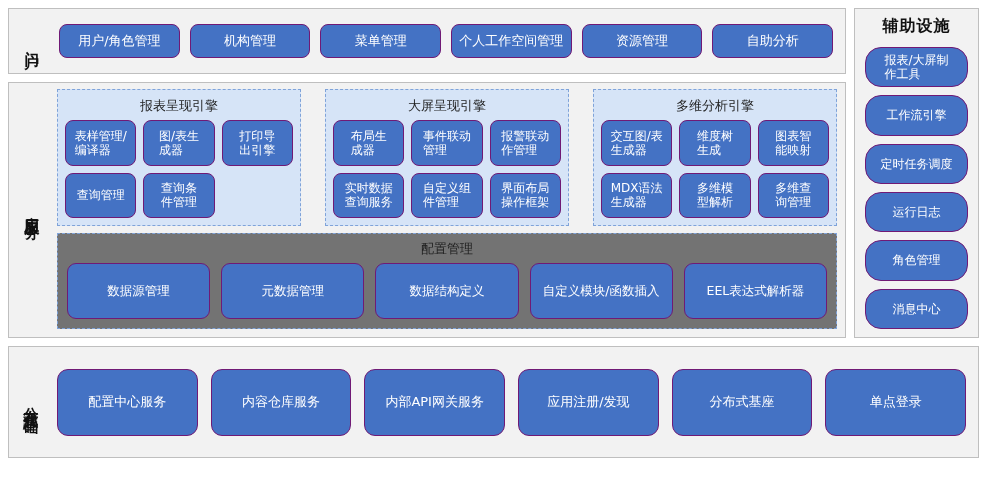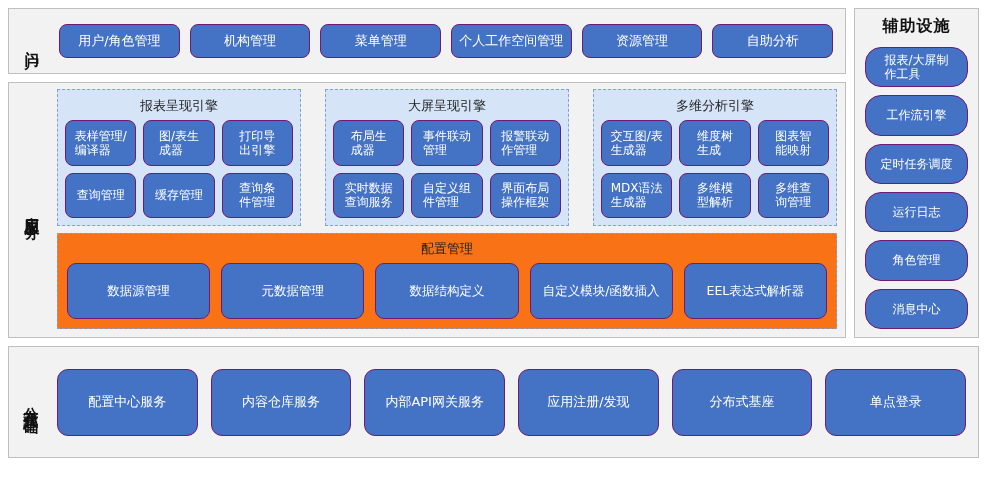--- a/index.html
+++ b/index.html
@@ -134,21 +134,21 @@
   .engine-grid {
     flex: 1 1 auto;
     display: grid;
     grid-template-columns: repeat(3, 1fr);
     grid-auto-rows: 1fr;
     gap: 7px;
   }
   .engine-grid .pill { font-size: 12px; border-radius: 8px; }
 
   .config-panel {
-    background: #f97316;
+    background: #737373;
     border: 1px dashed #7FA3D9;
     box-sizing: border-box;
     padding: 4px 9px 9px 9px;
     display: flex;
     flex-direction: column;
     height: 101px;
   }
   .config-title {
     text-align: center;
     font-size: 13px;
@@ -245,21 +245,20 @@
             <div class="engine-panel">
               <div class="engine-title">报表呈现引擎</div>
               <div class="engine-grid">
                 <div class="pill">表样管理/
 编译器</div>
                 <div class="pill">图/表生
 成器</div>
                 <div class="pill">打印导
 出引擎</div>
                 <div class="pill">查询管理</div>
-                <div class="pill">缓存管理</div>
                 <div class="pill">查询条
 件管理</div>
               </div>
             </div>
 
             <div class="engine-panel">
               <div class="engine-title">大屏呈现引擎</div>
               <div class="engine-grid">
                 <div class="pill">布局生
 成器</div>

